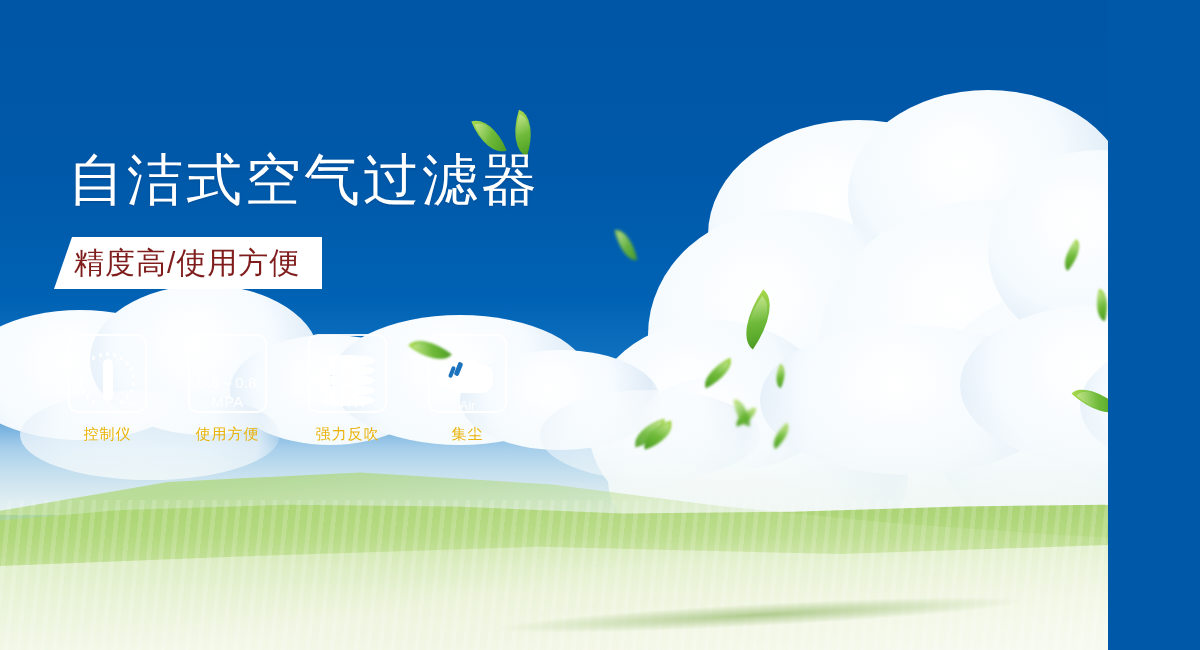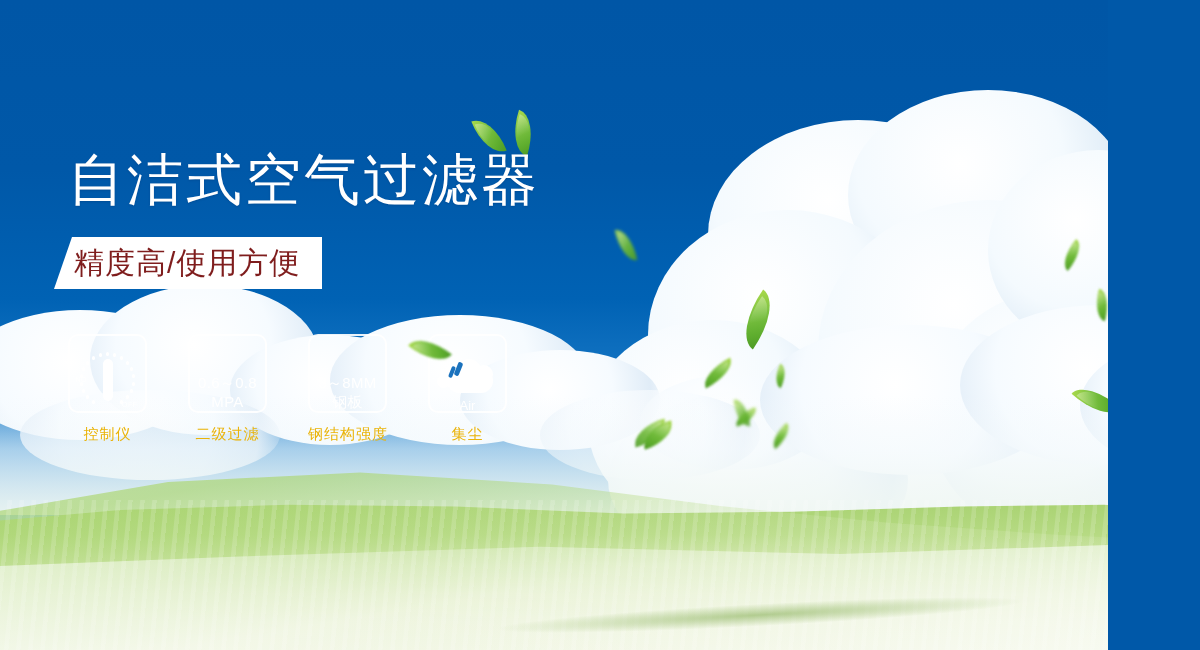--- a/index.html
+++ b/index.html
@@ -340,33 +340,41 @@
       <div class="feat-label">控制仪</div>
     </div>
 
     <div class="feature">
       <div class="feat-box">
         <div class="feat-text">
           <div>0.6～0.8</div>
           <div>MPA</div>
         </div>
       </div>
-      <div class="feat-label">二级过滤</div>
+      <div class="feat-label">使用方便</div>
     </div>
-
 
     <div class="feature">
       <div class="feat-box">
-        <div class="feat-text">
-          <div>3～8MM</div>
-          <div>钢板</div>
+        <div class="filterstack">
+          <div class="bar" style="left:12px"></div>
+          <div class="bar" style="left:20px"></div>
+          <div class="bar" style="left:27px"></div>
+          <div class="bar" style="left:34px"></div>
+          <div class="bar" style="left:41px"></div>
+          <div class="ring" style="top:0px"></div>
+          <div class="ring" style="top:10px"></div>
+          <div class="ring" style="top:20px"></div>
+          <div class="ring" style="top:30px"></div>
+          <div class="ring" style="top:40px"></div>
         </div>
       </div>
-      <div class="feat-label">钢结构强度</div>
+      <div class="feat-label">强力反吹</div>
     </div>
+
 
     <div class="feature">
       <div class="feat-box">
         <div class="cloudicon">
           <div class="csmall"></div>
           <div class="csmall2"></div>
           <div class="cmain"></div>
           <div class="cbump1"></div>
           <div class="cbump2"></div>
           <div class="cgap1"></div>

